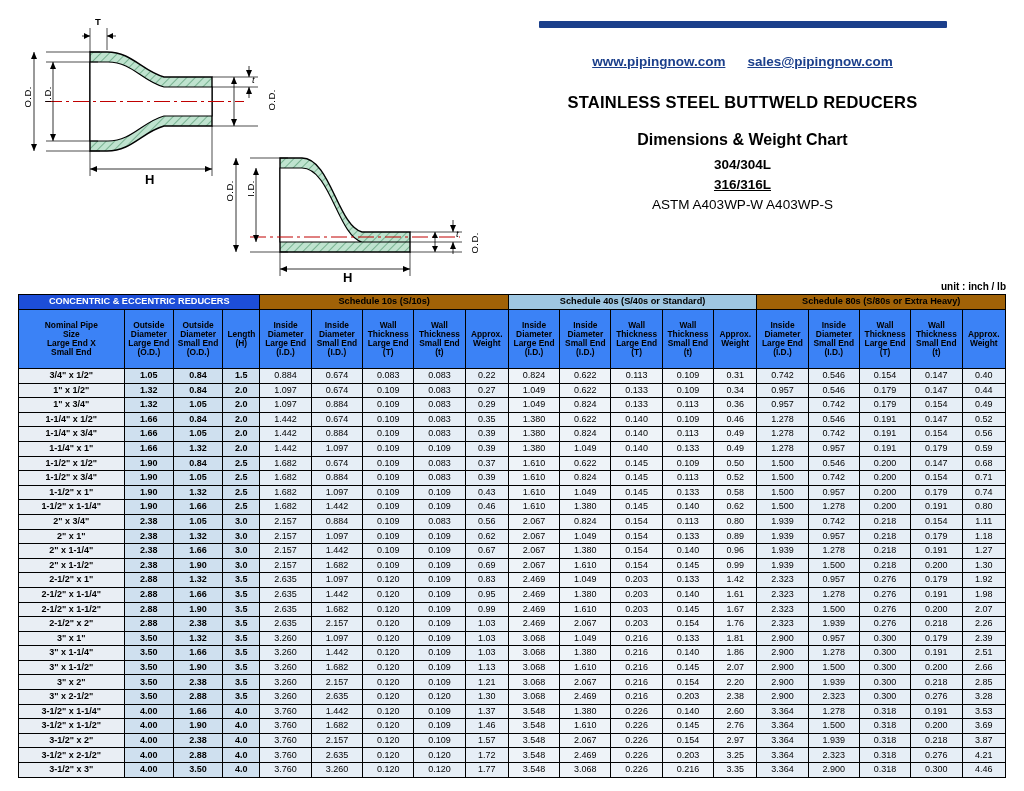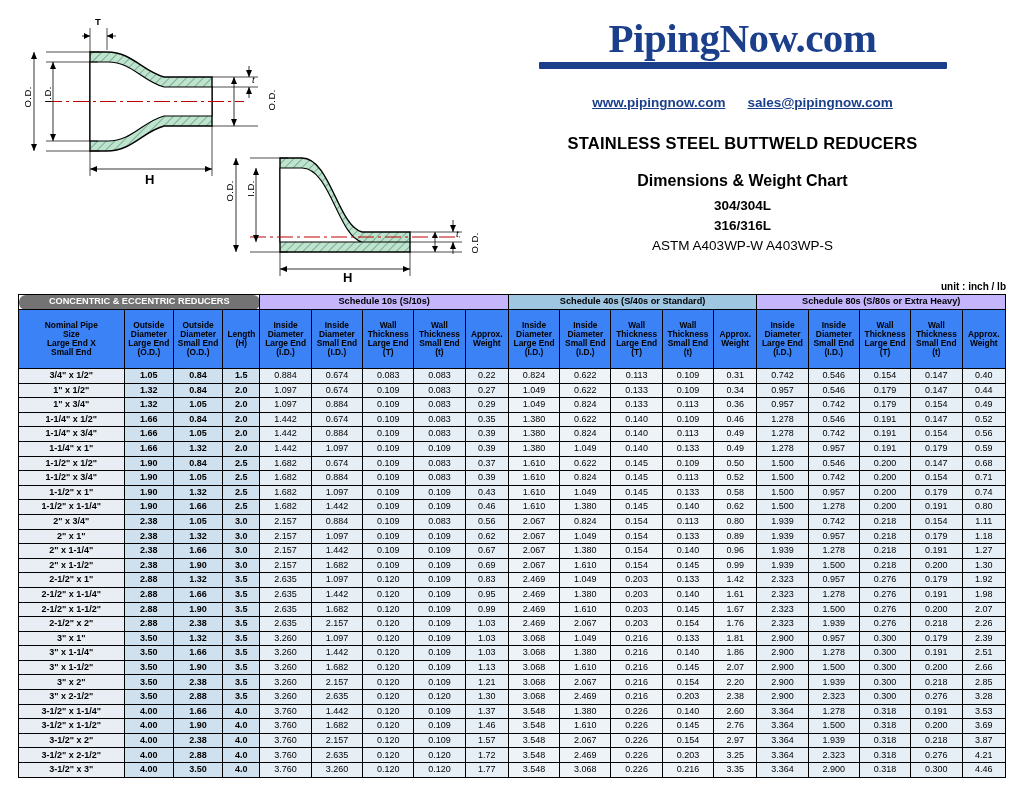--- a/index.html
+++ b/index.html
@@ -8,39 +8,39 @@
   
   .header{position:absolute;left:470px;top:18px;width:545px;text-align:center;}
   .brand{font-family:"Liberation Serif",serif;font-weight:bold;font-size:41px;color:#1b3f8b;letter-spacing:-0.5px;line-height:1;}
   .brand-rule{height:7px;background:#1b3f8b;margin:3px auto 0 auto;width:408px;border-radius:1px;}
   .links{margin-top:26px;font-size:13.5px;font-weight:bold;color:#1b3f8b;}
   .links a{color:#1b3f8b;}
   .links .sep{display:inline-block;width:22px;}
   .title1{margin-top:24px;font-size:16.5px;font-weight:bold;letter-spacing:0.2px;}
   .title2{margin-top:19px;font-size:16px;font-weight:bold;}
   .title3{margin-top:8px;font-size:13.5px;font-weight:bold;}
-  .title4{margin-top:5px;font-size:13.5px;font-weight:bold;}
+  .title4{margin-top:5px;font-size:13.5px;font-weight:bold;text-decoration:underline;}
   .title5{margin-top:5px;font-size:13.5px;font-weight:normal;}
 
   .unit-note{position:absolute;right:18px;top:281px;font-size:10px;font-weight:bold;}
 
   
   .draw{position:absolute;}
   .lbl{font-size:9.5px;font-family:"Liberation Sans",sans-serif;}
   .vlbl{writing-mode:vertical-rl;transform:rotate(180deg);font-size:9.5px;letter-spacing:0.5px;}
 
   
   .tablewrap{position:absolute;left:18px;top:294px;width:988px;}
   table{border-collapse:collapse;width:988px;font-size:9.2px;}
   th,td{border:1px solid #000;text-align:center;padding:0;line-height:1.05;}
   thead tr.grp th{height:14px;font-size:9.2px;font-weight:bold;}
   thead tr.sub th{height:56px;font-size:8.4px;font-weight:bold;padding:1px 0;}
   tbody td{height:13.6px;font-size:9px;}
-  .g-dark{background:#737373;color:#ffffff;border-radius:7px;}
-  .g-blue{background:#c4b5fd;}
+  .g-dark{background:#1d4ed8;color:#ffffff;}
+  .g-blue{background:#a16207;}
   .g-blue2{background:#9fc7e2;}
   .hdr-cell{background:#3b82f6;}
   .c-name{background:#e9eef4;font-weight:bold;}
   .c-od{background:#cfe0ef;font-weight:bold;}
   .c-s10{background:#e6eef6;}
   .c-s40{background:#eef3f8;}
   .c-s80{background:#e6eef6;}
 </style>
 </head>
 <body>
@@ -148,21 +148,20 @@
     <polygon points="200,129 193,126 193,132" fill="#000"></polygon>
   </svg>
   <div class="vlbl" style="position:absolute;left:14px;top:40px;">O.D.</div>
   <div class="vlbl" style="position:absolute;left:35px;top:40px;">I.D.</div>
   <div class="lbl" style="position:absolute;left:246px;top:88px;font-style:italic;">t</div>
   <div class="vlbl" style="position:absolute;left:259px;top:92px;">O.D.</div>
   <div class="lbl" style="position:absolute;left:133px;top:130px;font-weight:bold;font-size:13px;">H</div>
 </div>
 
 <div class="header">
-  <div class="brand">PipingNow.com</div>
   <div class="brand-rule"></div>
   <div class="links">
     <a href="#">www.pipingnow.com</a><span class="sep"></span><a href="#">sales@pipingnow.com</a>
   </div>
   <div class="title1">STAINLESS STEEL BUTTWELD REDUCERS</div>
   <div class="title2">Dimensions &amp; Weight Chart</div>
   <div class="title3">304/304L</div>
   <div class="title4">316/316L</div>
   <div class="title5">ASTM A403WP-W  A403WP-S</div>
 </div>

